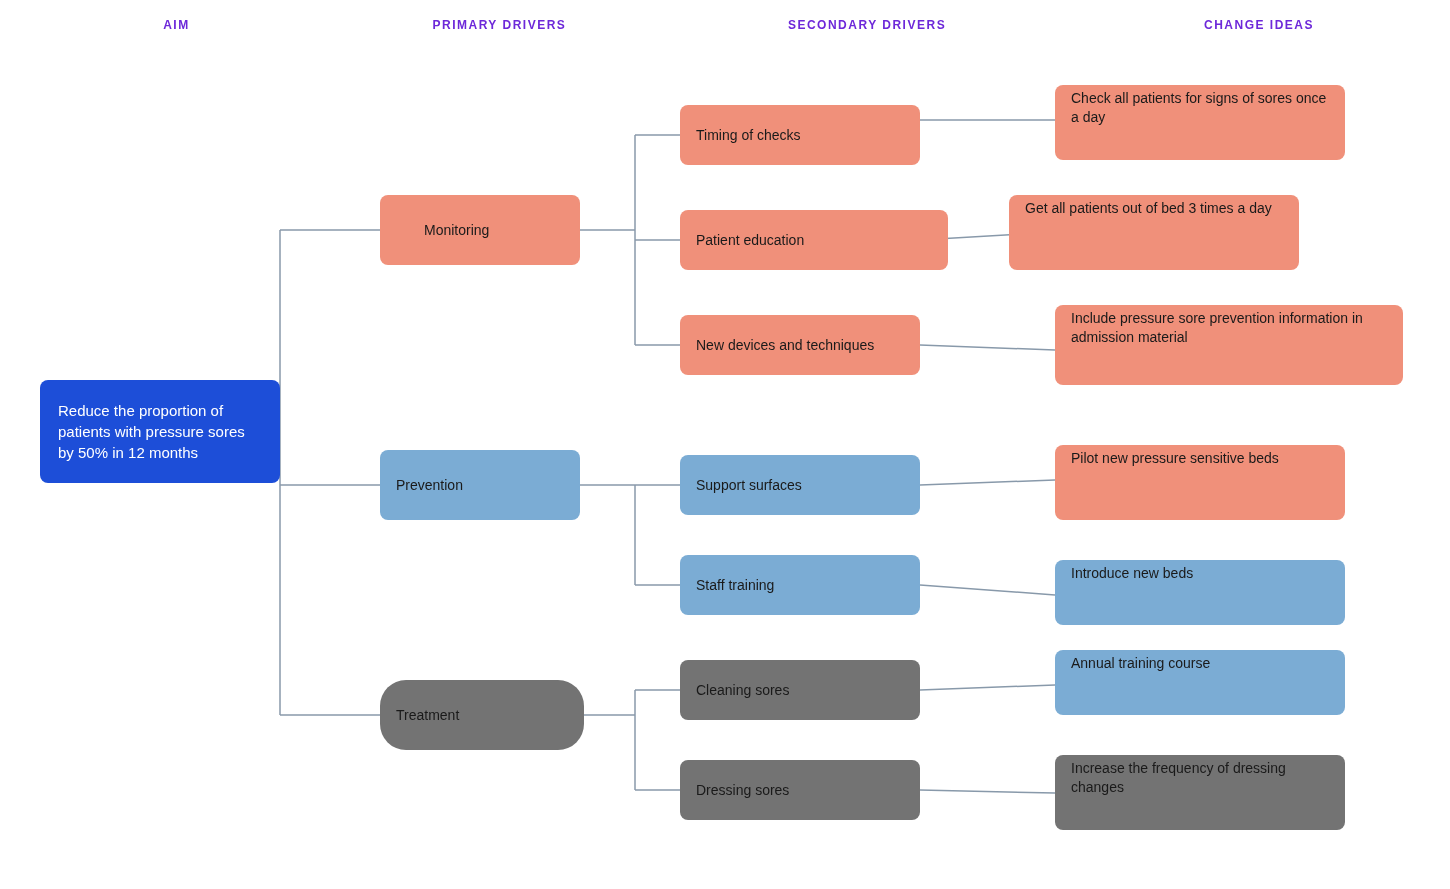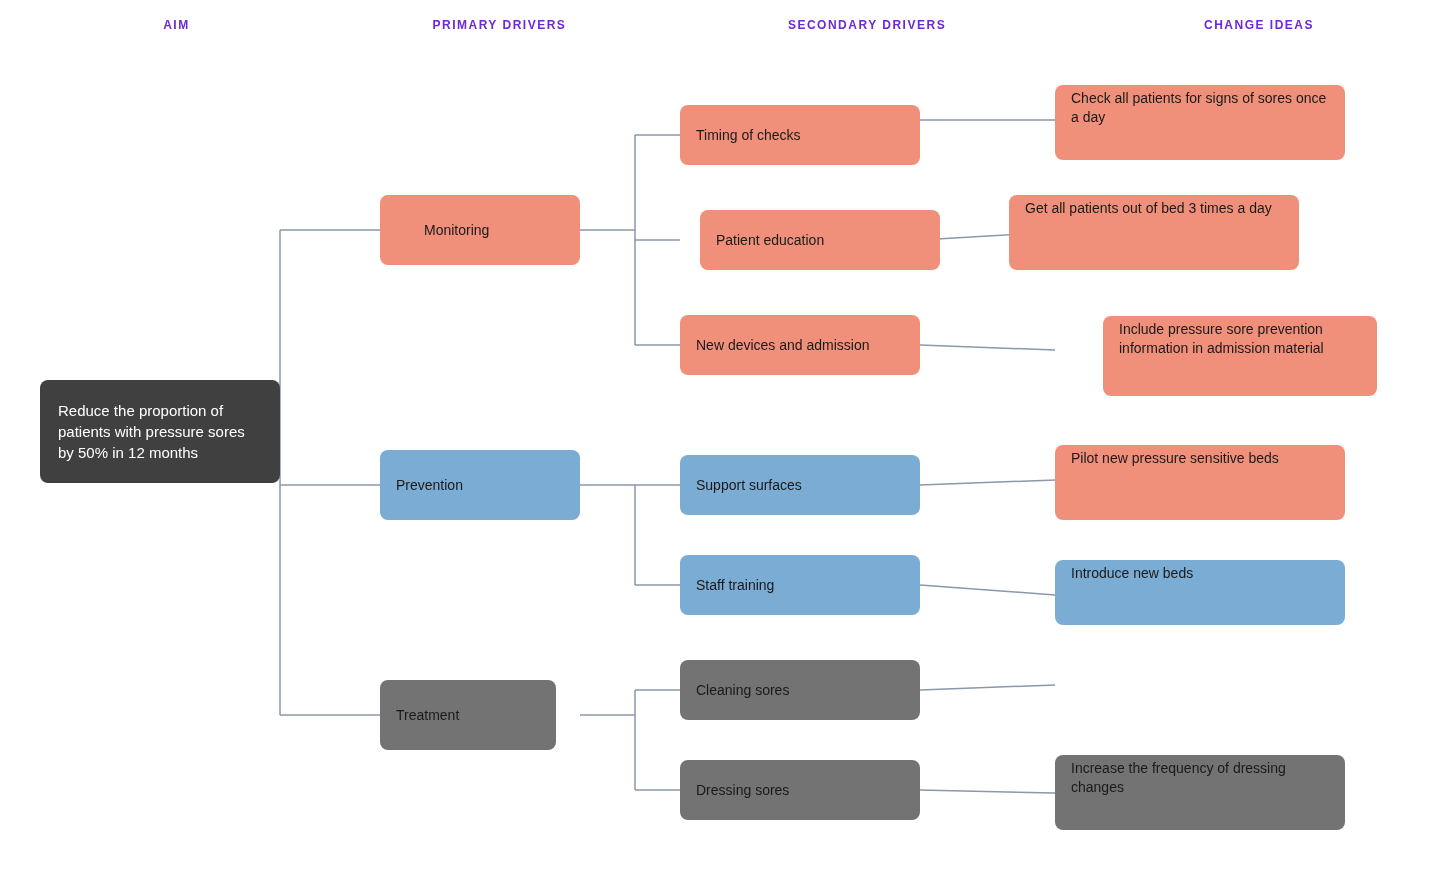--- a/index.html
+++ b/index.html
@@ -48,21 +48,21 @@
       height: 100%;
       pointer-events: none;
     }
 
     
     .aim-box {
       position: absolute;
       left: 40px;
       top: 370px;
       width: 240px;
-      background: #404040;
+      background: #1d4ed8;
       color: #ffffff;
       border-radius: 8px;
       padding: 20px 18px;
       font-size: 15px;
       font-weight: 500;
       line-height: 1.4;
     }
 
     
     .node-box {
@@ -168,34 +168,34 @@
   </div>
 
   <div class="node-box primary-box salmon" style="position:absolute; left:380px; top:195px; width:200px; height:70px;padding-left:44px;">
     <span>Monitoring</span>
   </div>
 
   <div class="node-box primary-box blue" style="position:absolute; left:380px; top:450px; width:200px; height:70px;">
     <span>Prevention</span>
   </div>
 
-  <div class="node-box primary-box pink" style="position:absolute; left:380px; top:680px; width:176px; height:70px;">
+  <div class="node-box primary-box pink" style="position:absolute; left:380px; top:680px; width:204px; height:70px;border-radius:26px;">
     <span>Treatment</span>
   </div>
 
   <div class="node-box secondary-box salmon" style="position:absolute; left:680px; top:105px; width:240px; height:60px;">
     <span>Timing of checks</span>
   </div>
 
-  <div class="node-box secondary-box salmon" style="position:absolute; left:680px; top:210px; width:240px; height:60px;margin-left:20px;">
+  <div class="node-box secondary-box salmon" style="position:absolute; left:680px; top:210px; width:268px; height:60px;">
     <span>Patient education</span>
   </div>
 
   <div class="node-box secondary-box salmon" style="position:absolute; left:680px; top:315px; width:240px; height:60px;">
-    <span>New devices and admission</span>
+    <span>New devices and techniques</span>
   </div>
 
   <div class="node-box secondary-box blue" style="position:absolute; left:680px; top:455px; width:240px; height:60px;">
     <span>Support surfaces</span>
   </div>
 
   <div class="node-box secondary-box blue" style="position:absolute; left:680px; top:555px; width:240px; height:60px;">
     <span>Staff training</span>
   </div>
 
@@ -208,30 +208,33 @@
   </div>
 
   <div class="node-box change-box salmon" style="position:absolute; left:1055px; top:85px; width:290px; min-height:75px;">
     <span>Check all patients for signs of sores once a day</span>
   </div>
 
   <div class="node-box change-box salmon" style="position:absolute; left:1009px; top:195px; width:290px; min-height:75px;">
     <span>Get all patients out of bed 3 times a day</span>
   </div>
 
-  <div class="node-box change-box salmon" style="position:absolute; left:1055px; top:316px; width:274px; min-height:80px;margin-left:48px;">
+  <div class="node-box change-box salmon" style="position:absolute; left:1055px; top:305px; width:348px; min-height:80px;">
     <span>Include pressure sore prevention information in admission material</span>
   </div>
 
   <div class="node-box change-box salmon" style="position:absolute; left:1055px; top:445px; width:290px; min-height:75px;">
     <span>Pilot new pressure sensitive beds</span>
   </div>
 
   <div class="node-box change-box blue" style="position:absolute; left:1055px; top:560px; width:290px; min-height:65px;">
     <span>Introduce new beds</span>
   </div>
 
+  <div class="node-box change-box blue" style="position:absolute; left:1055px; top:650px; width:290px; min-height:65px;">
+    <span>Annual training course</span>
+  </div>
 
   <div class="node-box change-box pink" style="position:absolute; left:1055px; top:755px; width:290px; min-height:75px;">
     <span>Increase the frequency of dressing changes</span>
   </div>
 
 </div>
 
 </body></html>

